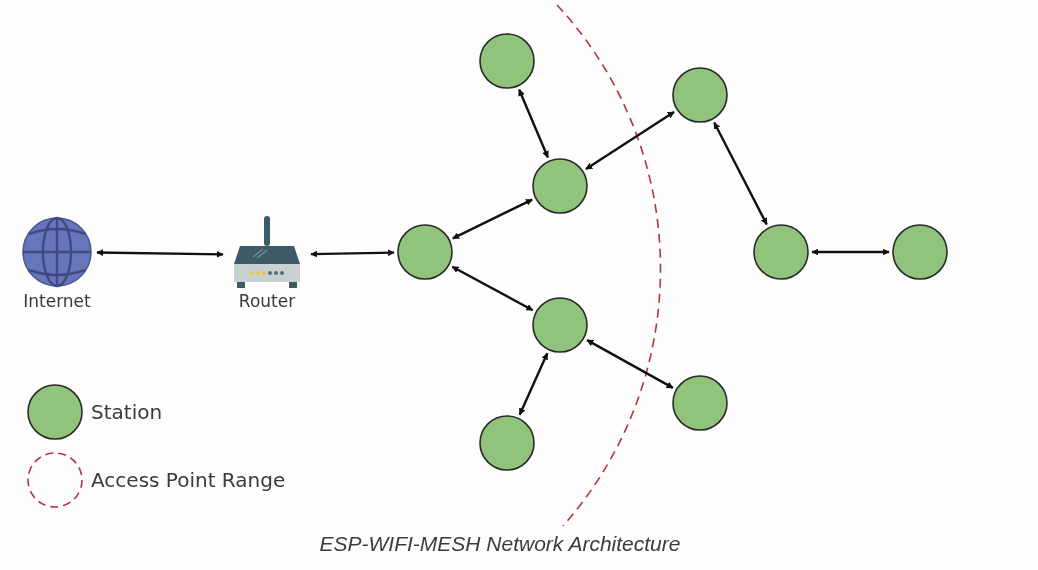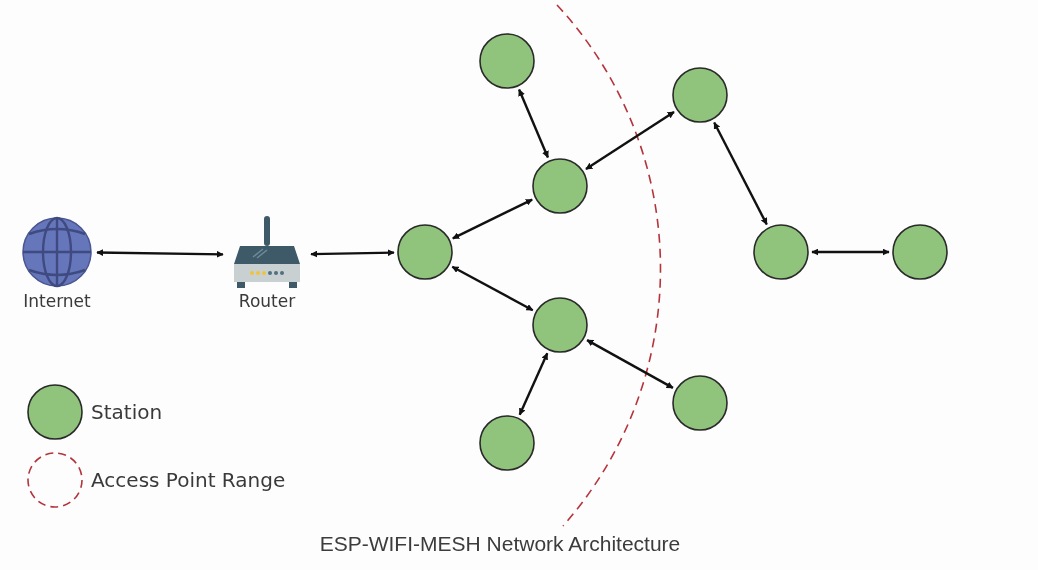--- a/index.html
+++ b/index.html
@@ -1,19 +1,19 @@
 <!DOCTYPE html>
 <html><head>
 <meta charset="utf-8">
 <style>
   html, body { margin:0; padding:0; background:#fdfdfd; }
   body { width:1038px; height:570px; position:relative; overflow:hidden; font-family:"DejaVu Sans", sans-serif; }
   svg { position:absolute; left:0; top:0; }
   .lbl { font-family:"DejaVu Sans", sans-serif; fill:#3a3a3a; }
-  .caption { position:absolute; left:0; width:1000px; top:532px; text-align:center; font-family:"Liberation Sans", sans-serif; font-size:21px; color:#3c3c3c; }
+  .caption { position:absolute; left:0; width:1000px; top:532px; text-align:center; font-family:"Liberation Sans", sans-serif; font-style:italic; font-size:21px; color:#3c3c3c; }
 </style>
 </head>
 <body>
 
 <svg width="1038" height="570" viewBox="0 0 1038 570">
   <defs>
     <marker id="ah" viewBox="0 0 10 10" refX="9" refY="5" markerWidth="7" markerHeight="7" orient="auto-start-reverse" markerUnits="userSpaceOnUse">
       <path d="M0,0 L10,5 L0,10 z" fill="#111"></path>
     </marker>
   </defs>

